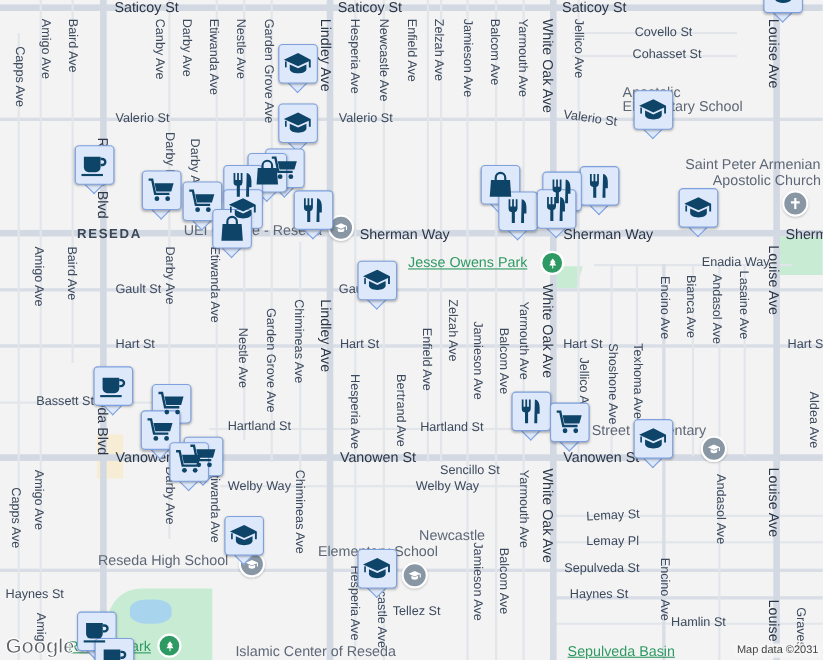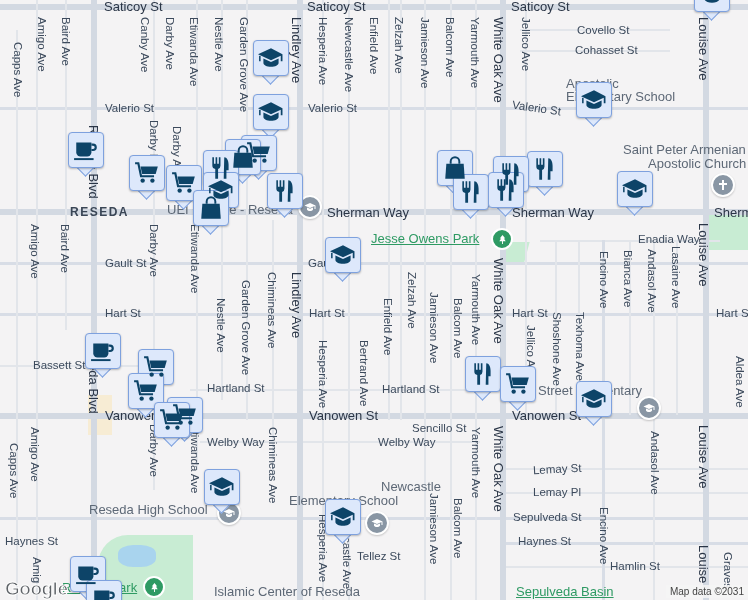--- a/index.html
+++ b/index.html
@@ -109,21 +109,21 @@
   <div class="lbl" style="left:512px;top:308px;">Hart St</div>
   <div class="lbl" style="left:716px;top:308px;">Hart St</div>
   <div class="lbl" style="left:33px;top:360px;">Bassett St</div>
   <div class="lbl" style="left:207px;top:383px;">Hartland St</div>
   <div class="lbl" style="left:382px;top:384px;">Hartland St</div>
   <div class="lbl major" style="left:105px;top:409px;">Vanowen St</div>
   <div class="lbl major" style="left:309px;top:409px;">Vanowen St</div>
   <div class="lbl major" style="left:512px;top:409px;">Vanowen St</div>
   <div class="lbl" style="left:207px;top:437px;">Welby Way</div>
   <div class="lbl" style="left:378px;top:437px;">Welby Way</div>
-  <div class="lbl" style="left:412px;top:423px;">Sencillo St</div>
+  <div class="lbl" style="left:400px;top:423px;">Sencillo St</div>
   <div class="lbl" style="left:533px;top:464px;transform:rotate(-3deg);">Lemay St</div>
   <div class="lbl" style="left:533px;top:487px;">Lemay Pl</div>
   <div class="lbl" style="left:513px;top:512px;">Sepulveda St</div>
   <div class="lbl" style="left:5px;top:536px;">Haynes St</div>
   <div class="lbl" style="left:518px;top:536px;">Haynes St</div>
   <div class="lbl" style="left:357px;top:551px;">Tellez St</div>
   <div class="lbl" style="left:610px;top:561px;">Hamlin St</div>
 
   <div class="lbl vert" style="left:11px;top:42px;">Capps Ave</div>
   <div class="lbl vert" style="left:35px;top:17px;">Amigo Ave</div>

